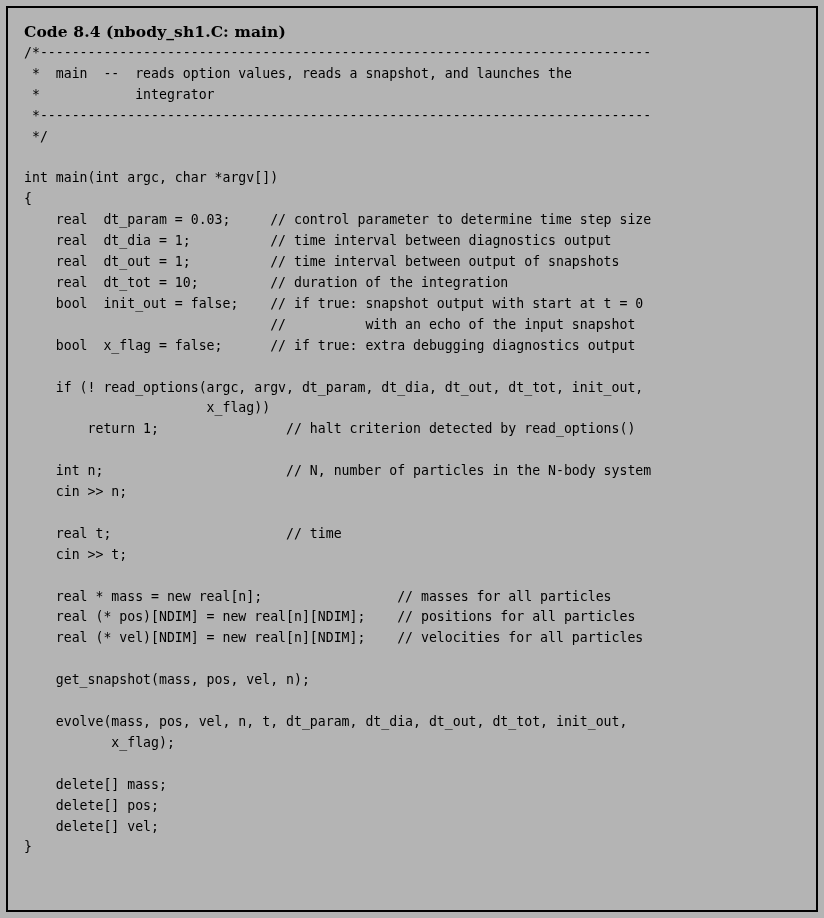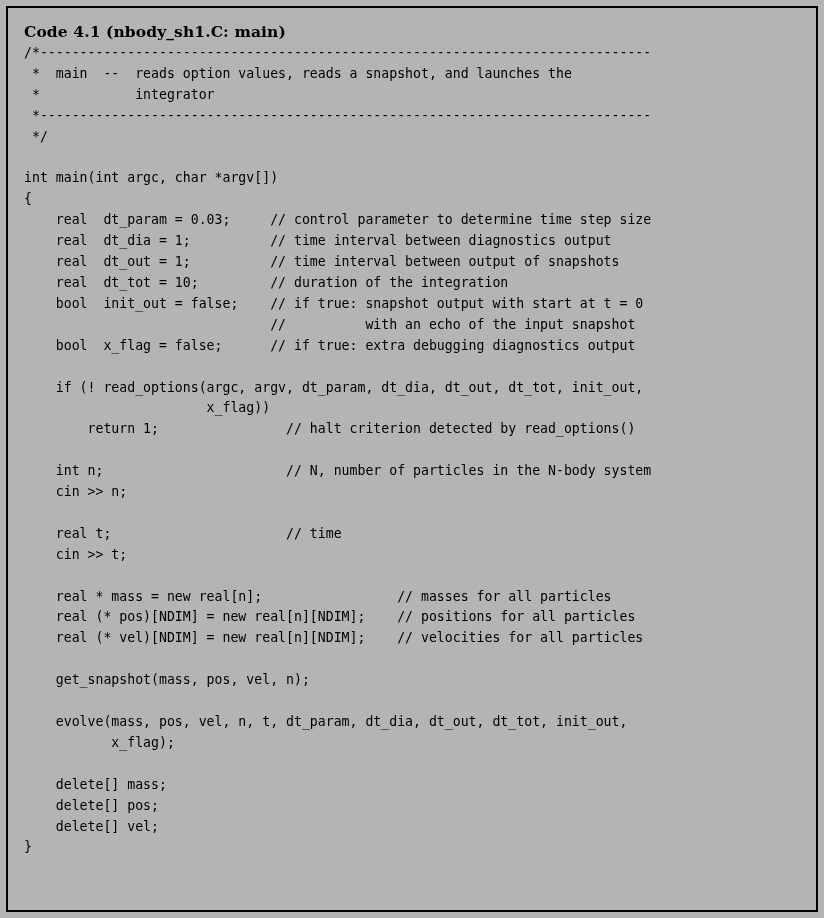--- a/index.html
+++ b/index.html
@@ -45,21 +45,21 @@
     white-space: pre;
     margin: 0;
     tab-size: 4;
   }
 </style>
 </head>
 <body>
 
 <div class="page">
   <div class="frame">
-    <div class="code-title">Code 4.1 (nbody_sh1.C: main)</div>
+    <div class="code-title">Code 8.4 (nbody_sh1.C: main)</div>
     <pre class="code-block">/*-----------------------------------------------------------------------------
  *  main  --  reads option values, reads a snapshot, and launches the
  *            integrator
  *-----------------------------------------------------------------------------
  */
 
 int main(int argc, char *argv[])
 {
     real  dt_param = 0.03;     // control parameter to determine time step size
     real  dt_dia = 1;          // time interval between diagnostics output

